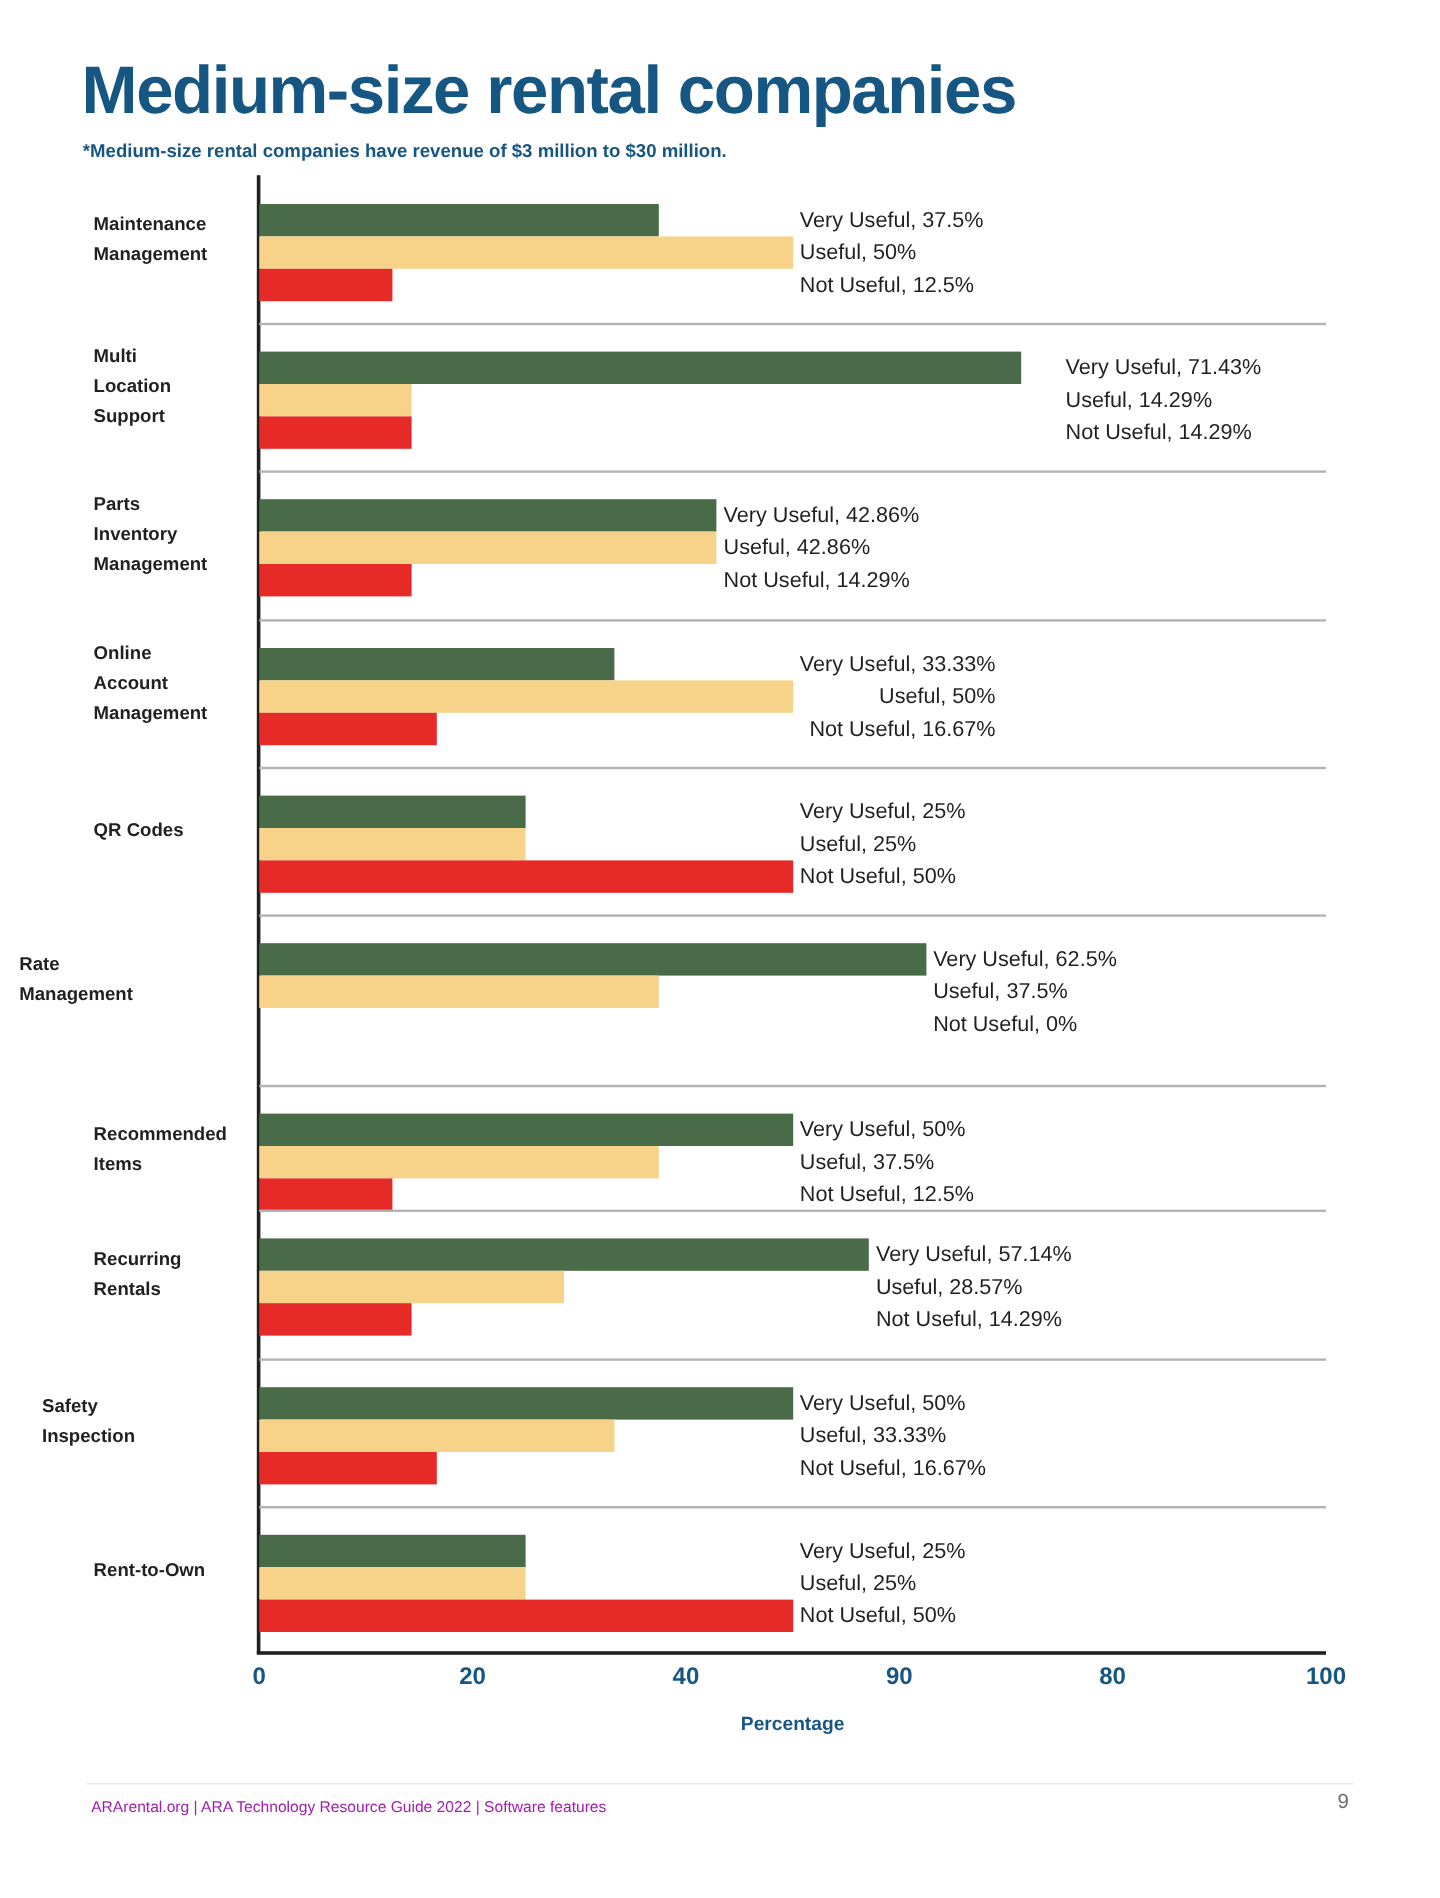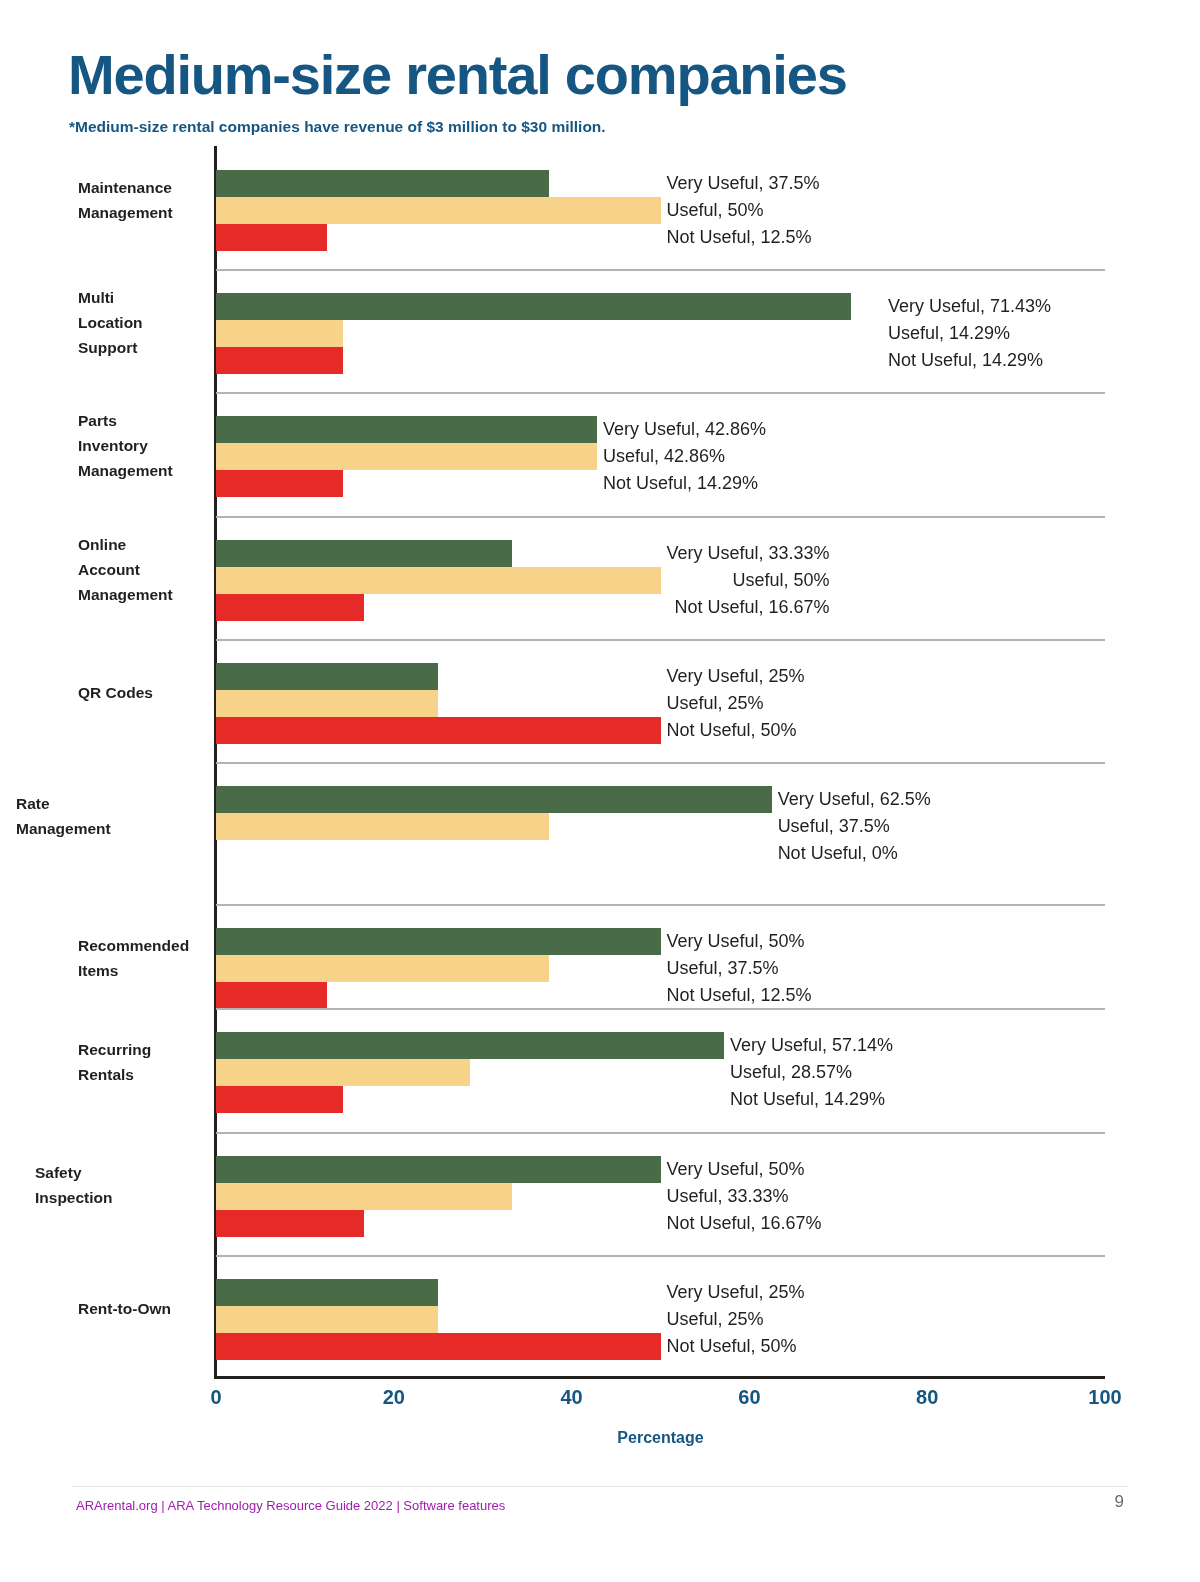--- a/index.html
+++ b/index.html
@@ -335,21 +335,21 @@
             <div>Very Useful, 25%</div>
             <div>Useful, 25%</div>
             <div>Not Useful, 50%</div>
           </div>
         </div>
       </div>
     <div id="xticks-host">
         <div class="xtick" style="left: 216px;">0</div>
         <div class="xtick" style="left: 393.8px;">20</div>
         <div class="xtick" style="left: 571.6px;">40</div>
-        <div class="xtick" style="left: 749.4px;">60</div>
+        <div class="xtick" style="left: 749.4px;">90</div>
         <div class="xtick" style="left: 927.2px;">80</div>
         <div class="xtick" style="left: 1105px;">100</div>
       </div>
     <div class="xaxis-title">Percentage</div>
   </div>
 
   <div class="footer-rule"></div>
   <div class="footer-text">ARArental.org  |  ARA Technology Resource Guide 2022  |  Software features</div>
   <div class="page-num">9</div>
 

